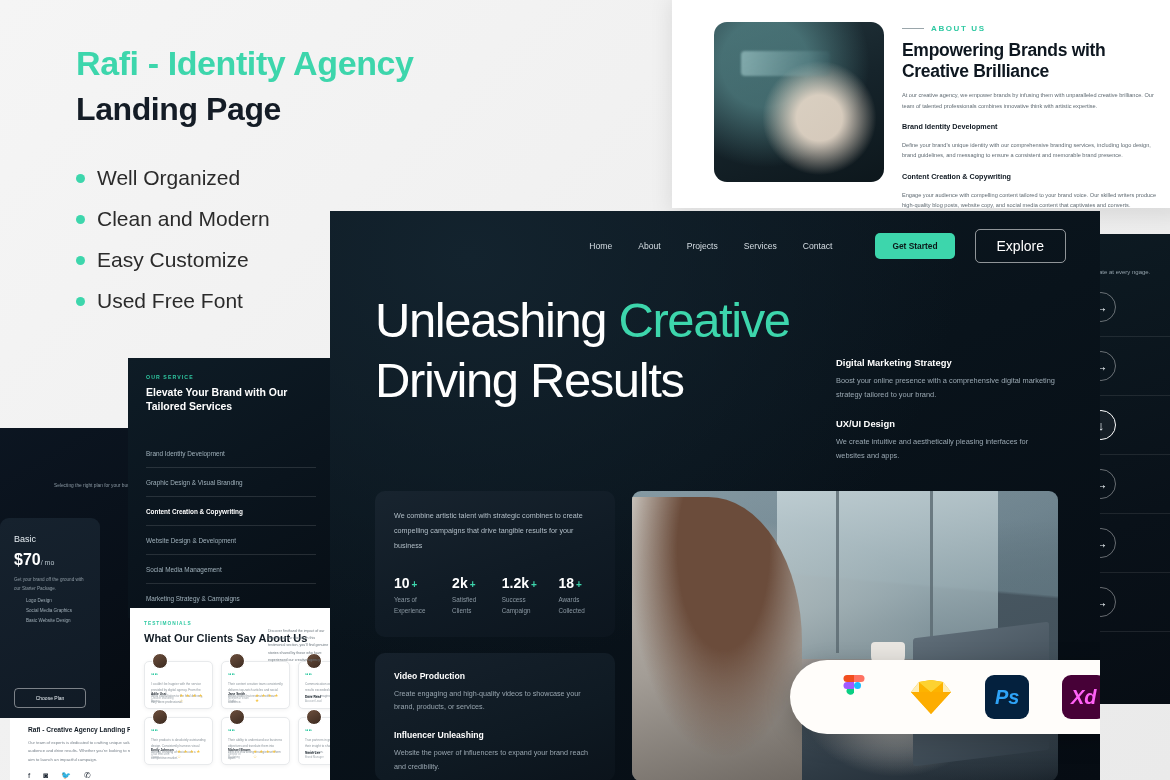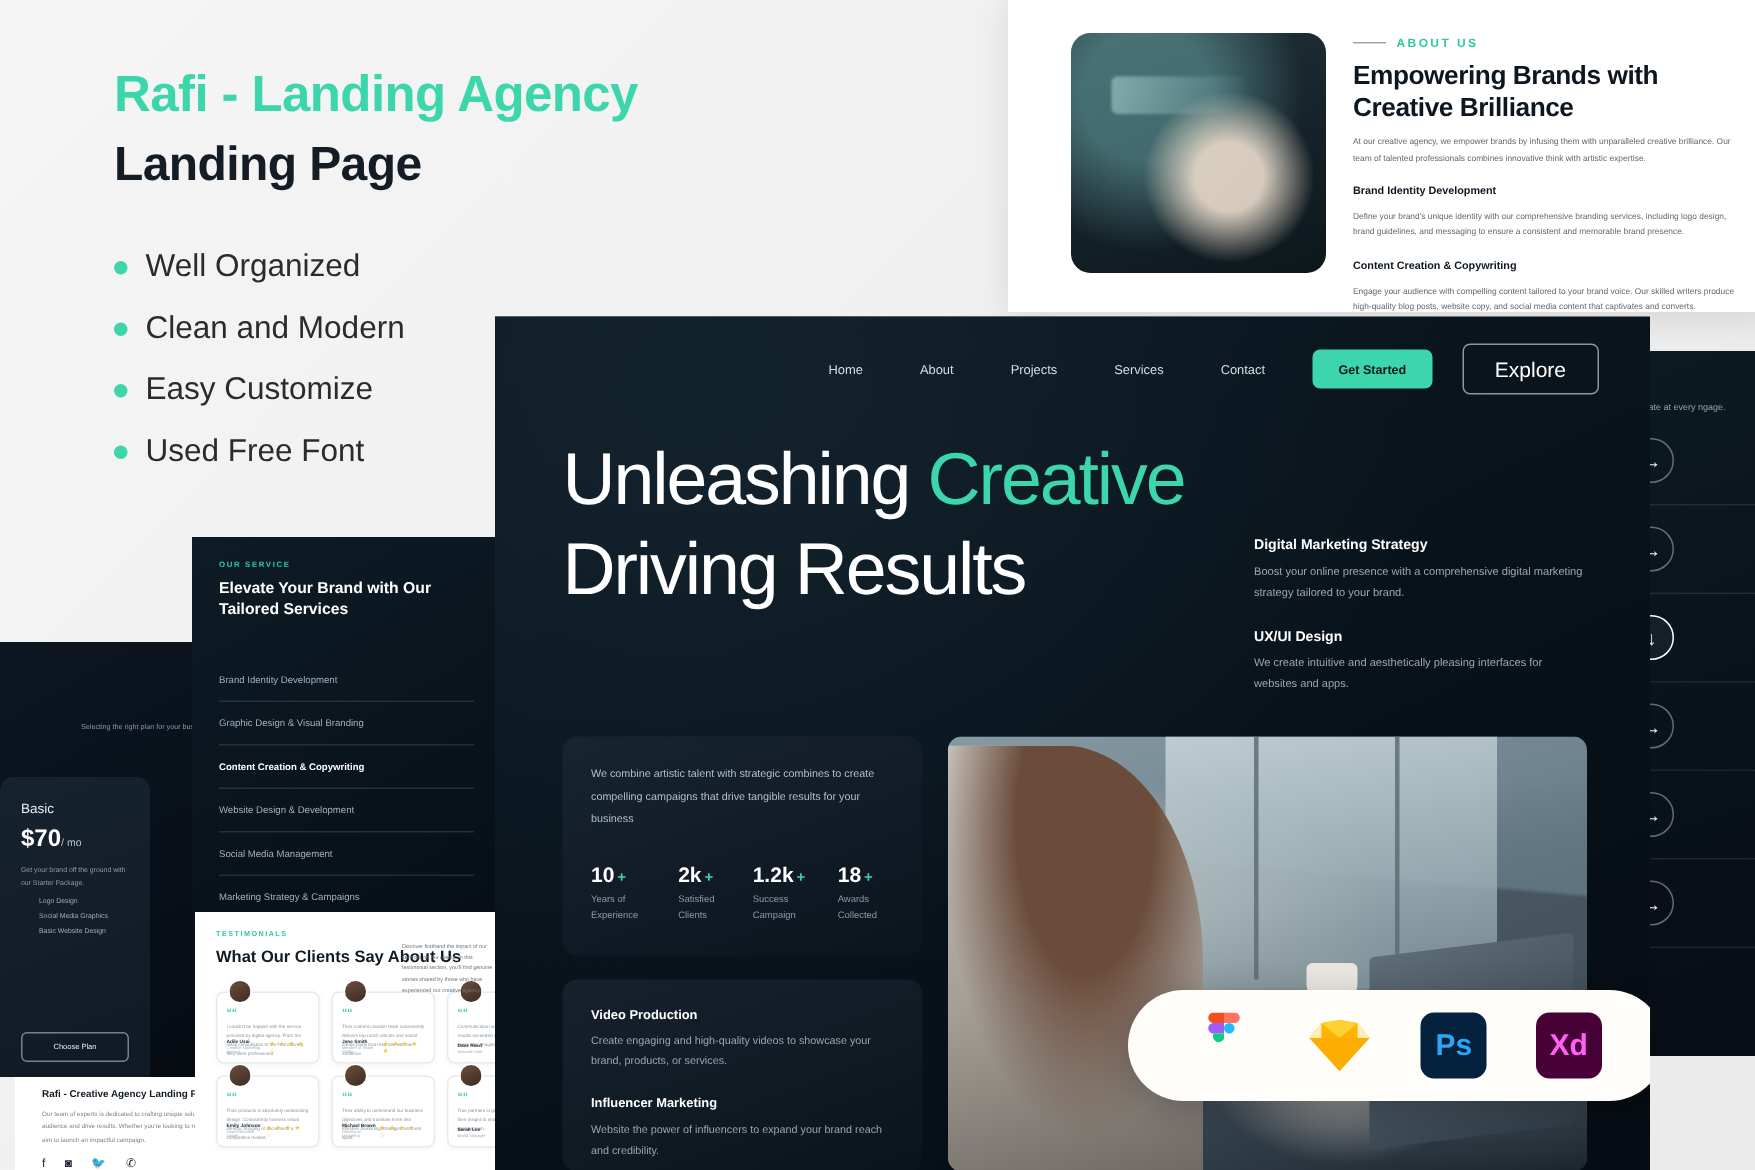--- a/index.html
+++ b/index.html
@@ -103,21 +103,21 @@
   .f-h { font-size: 6.6px; font-weight: 700; color: #131c25; padding: 14px 0 0 18px; }
   .f-p { font-size: 4.2px; color: #77818a; line-height: 2; padding: 6px 0 0 18px; width: 170px; }
   .f-socials { display: flex; gap: 13px; padding: 7px 0 0 18px; }
   .f-socials span { font-size: 8px; color: #1a2430; }
 
   
   #hero { left: 330px; top: 211px; width: 770px; height: 569px; z-index: 30;
     background: radial-gradient(ellipse at 18% 8%, #13232e 0%, rgba(0,0,0,0) 55%),
                 linear-gradient(155deg,#0d1922 0%,#09131b 45%,#060c13 100%); }
   .navbar { display: flex; align-items: center; justify-content: flex-end; gap: 0; padding: 18px 34px 0 0; }
-  .nav-links { display: flex; gap: 38px; margin-right: 32px; justify-content: flex-end; }
+  .nav-links { display: flex; gap: 26px; margin-right: 43px; justify-content: flex-end; }
   .nav-links a { font-size: 8.6px; color: #d6dee4; text-decoration: none; }
   .btn-teal { background: #3dd6ac; color: #0c1a1a; font-size: 8.4px; font-weight: 600;
     padding: 8px 17px; border-radius: 5px; }
   .btn-ghost { border: 1px solid rgba(255,255,255,.55); color: #fff; font-size: 14px;
     padding: 8px 21px; border-radius: 5px; margin-left: 20px; }
   .hero-body { display: flex; padding: 28px 42px 0 45px; gap: 26px; }
   .hero-left { flex: 1 1 auto; }
   .hero-h { font-size: 49px; font-weight: 400; color: #ffffff; line-height: 1.22; letter-spacing: -1.4px; }
   .hero-h em { font-style: normal; color: #3dd6ac; }
   .hero-right { width: 222px; padding-top: 66px; }
@@ -152,36 +152,36 @@
   .hp-mullion { position: absolute; background: rgba(90,105,112,.8); }
   .hp-person { position: absolute; left: -4%; top: 2%; width: 44%; height: 100%;
     background: radial-gradient(ellipse at 58% 18%, #6b4c3b 0 30%, rgba(0,0,0,0) 62%),
                 linear-gradient(165deg,#c9c4bd 0%,#a39d96 55%,#6d6761 100%);
     border-radius: 0 50% 0 0; }
   .hp-laptop { position: absolute; right: 2%; bottom: 8%; width: 32%; height: 44%;
     background: linear-gradient(160deg,#5f6d78,#313d47); border-radius: 3px; transform: skewY(-7deg); }
   .hp-cup { position: absolute; left: 56%; top: 52%; width: 34px; height: 26px; border-radius: 4px 4px 12px 12px;
     background: #e9e6e1; box-shadow: 0 5px 0 -1px rgba(230,230,228,.85); }
 
-  .tools { position: absolute; left: 422px; bottom: 46px; width: 358px; height: 74px;
+  .tools { position: absolute; left: 460px; bottom: 46px; width: 358px; height: 74px;
     background: #fffdfa; border-radius: 37px; display: flex; align-items: center;
-    justify-content: space-around; padding: 5px 26px; z-index: 36; box-shadow: 0 6px 24px rgba(0,0,0,.22); }
+    justify-content: space-around; padding: 5px 26px; z-index: 36; box-shadow: 0 6px 24px rgba(0,0,0,.22); font-style: italic; }
   .tool { width: 46px; height: 46px; display: flex; align-items: center; justify-content: center; }
   .ps, .xd { width: 44px; height: 44px; border-radius: 9px; display: flex; align-items: center;
     justify-content: center; font-size: 20px; font-weight: 700; }
   .ps { background: #04213e; color: #2ea3f7; }
   .xd { background: #470137; color: #ff61f6; }
 </style>
 </head>
 <body>
 
 <div id="stage">
 
   <div class="promo">
-    <div class="promo-title">Rafi - Landing Agency</div>
+    <div class="promo-title">Rafi - Identity Agency</div>
     <div class="promo-sub">Landing Page</div>
     <div class="promo-list">
       <div class="promo-li">
         <span class="dot"></span>
         <span class="lbl">Well Organized</span>
       </div>
       <div class="promo-li">
         <span class="dot"></span>
         <span class="lbl">Clean and Modern</span>
       </div>
@@ -408,21 +408,21 @@
             <div class="stat">
               <div class="num"><span>18</span><i>+</i></div>
               <div class="lab">Awards Collected</div>
             </div>
           </div>
         </div>
         <div class="cardB">
           <h4>Video Production</h4>
           <p>Create engaging and high-quality videos to showcase your brand, products, or services.</p>
           <div class="gap"></div>
-          <h4>Influencer Marketing</h4>
+          <h4>Influencer Unleashing</h4>
           <p>Website the power of influencers to expand your brand reach and credibility.</p>
         </div>
       </div>
 
       <div class="hero-photo">
         <div class="hp-window"></div>
         <div class="hp-mullion" style="left:48%;top:0;width:3px;height:56%"></div>
         <div class="hp-mullion" style="left:70%;top:0;width:3px;height:56%"></div>
         <div class="hp-person"></div>
         <div class="hp-laptop"></div>

